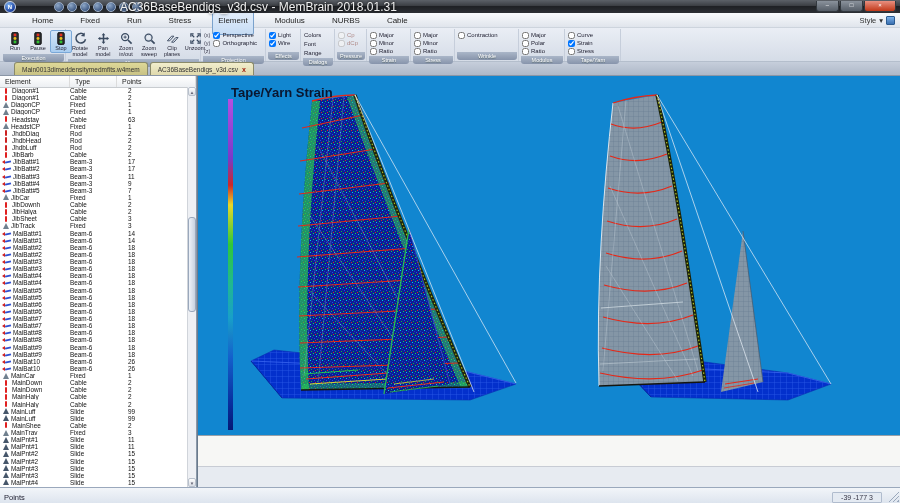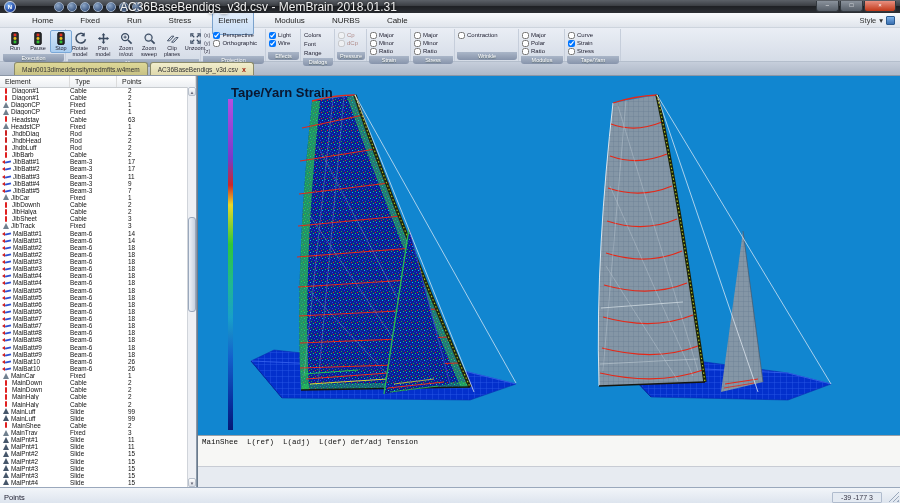--- a/index.html
+++ b/index.html
@@ -984,21 +984,20 @@
                 <path d="M459,19 L560,316"></path>
             </g>
           </g>
         </svg>
 
         <div id="scale-title">Tape/Yarn Strain</div>
         <div id="scale-bar" style="background: linear-gradient(rgb(180, 79, 224) 0%, rgb(122, 58, 200) 18%, rgb(204, 40, 40) 26%, rgb(232, 216, 40) 32%, rgb(48, 200, 56) 44%, rgb(32, 184, 144) 56%, rgb(24, 160, 200) 66%, rgb(20, 96, 204) 78%, rgb(8, 46, 158) 92%, rgb(5, 24, 116) 100%);"></div>
       </div>
 
       <div id="infopanel">
-        <pre>MainShee  L(ref)  L(adj)  L(def) def/adj Tension</pre>
       </div>
       <div id="filler"></div>
     </div>
   </div>
 
   <div id="statusbar">
     <span id="status-ready">Points</span>
     <span id="status-coords">-39 -177   3</span>
     <span id="grip"></span>
   </div>

